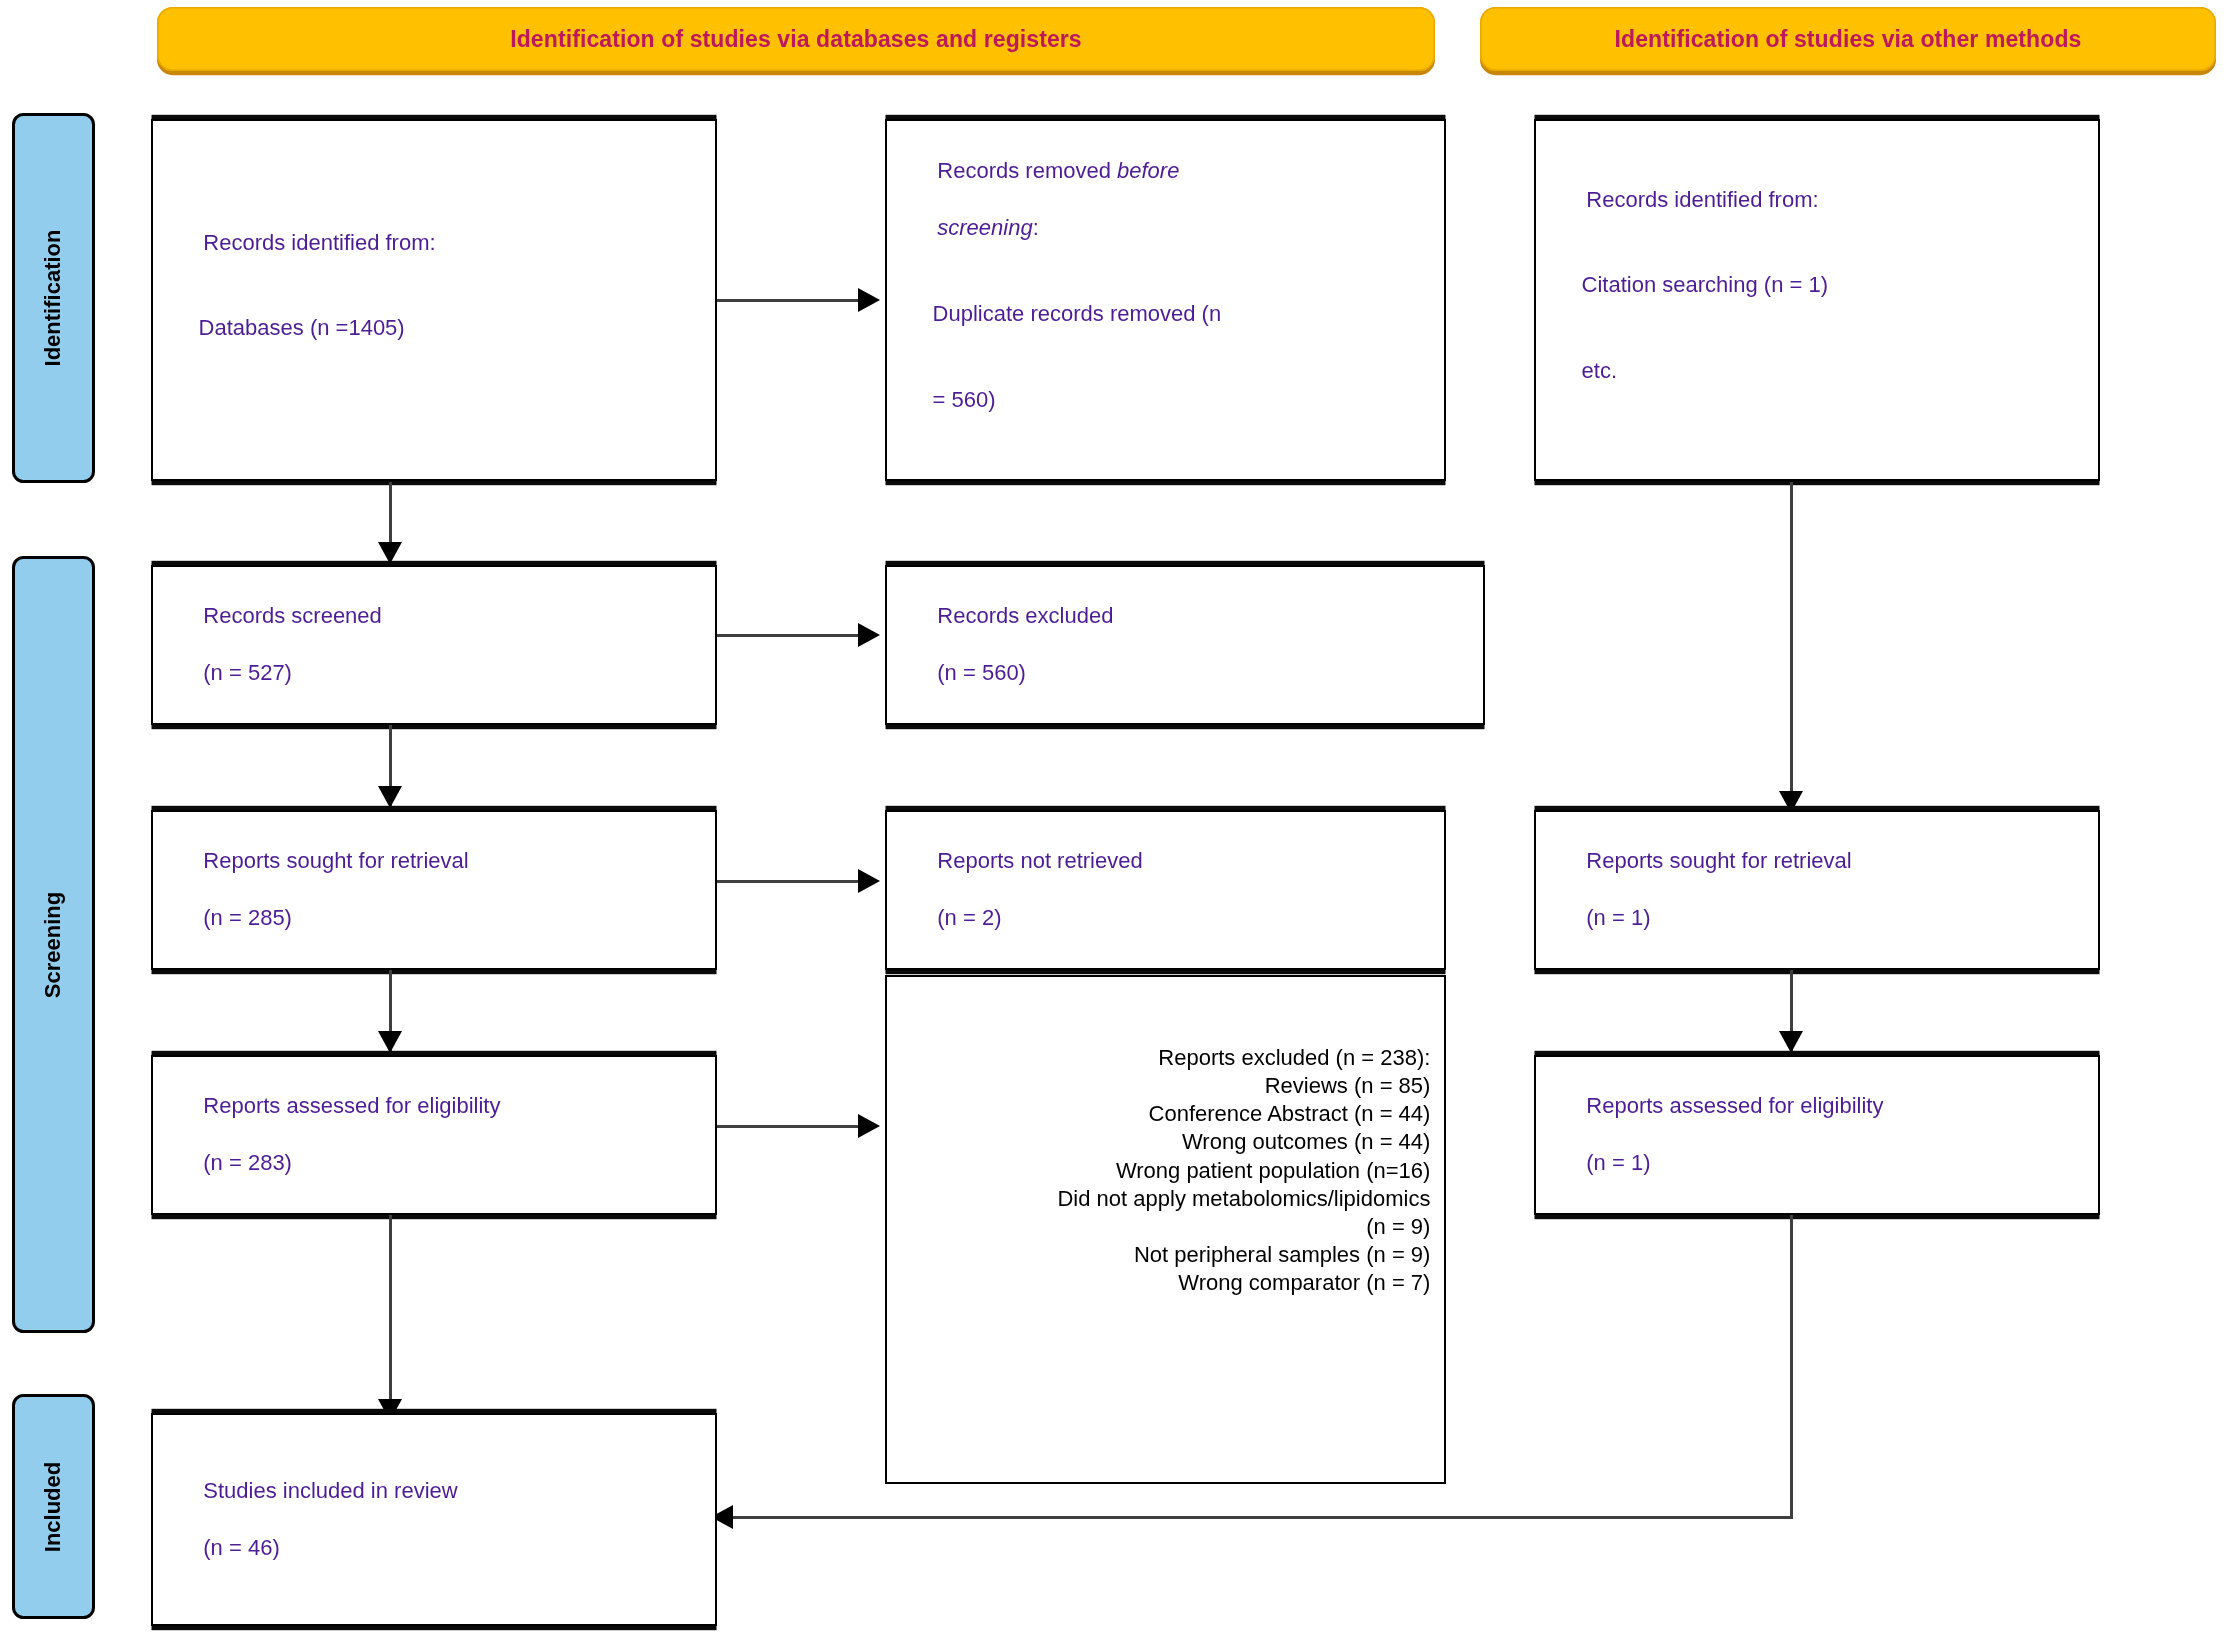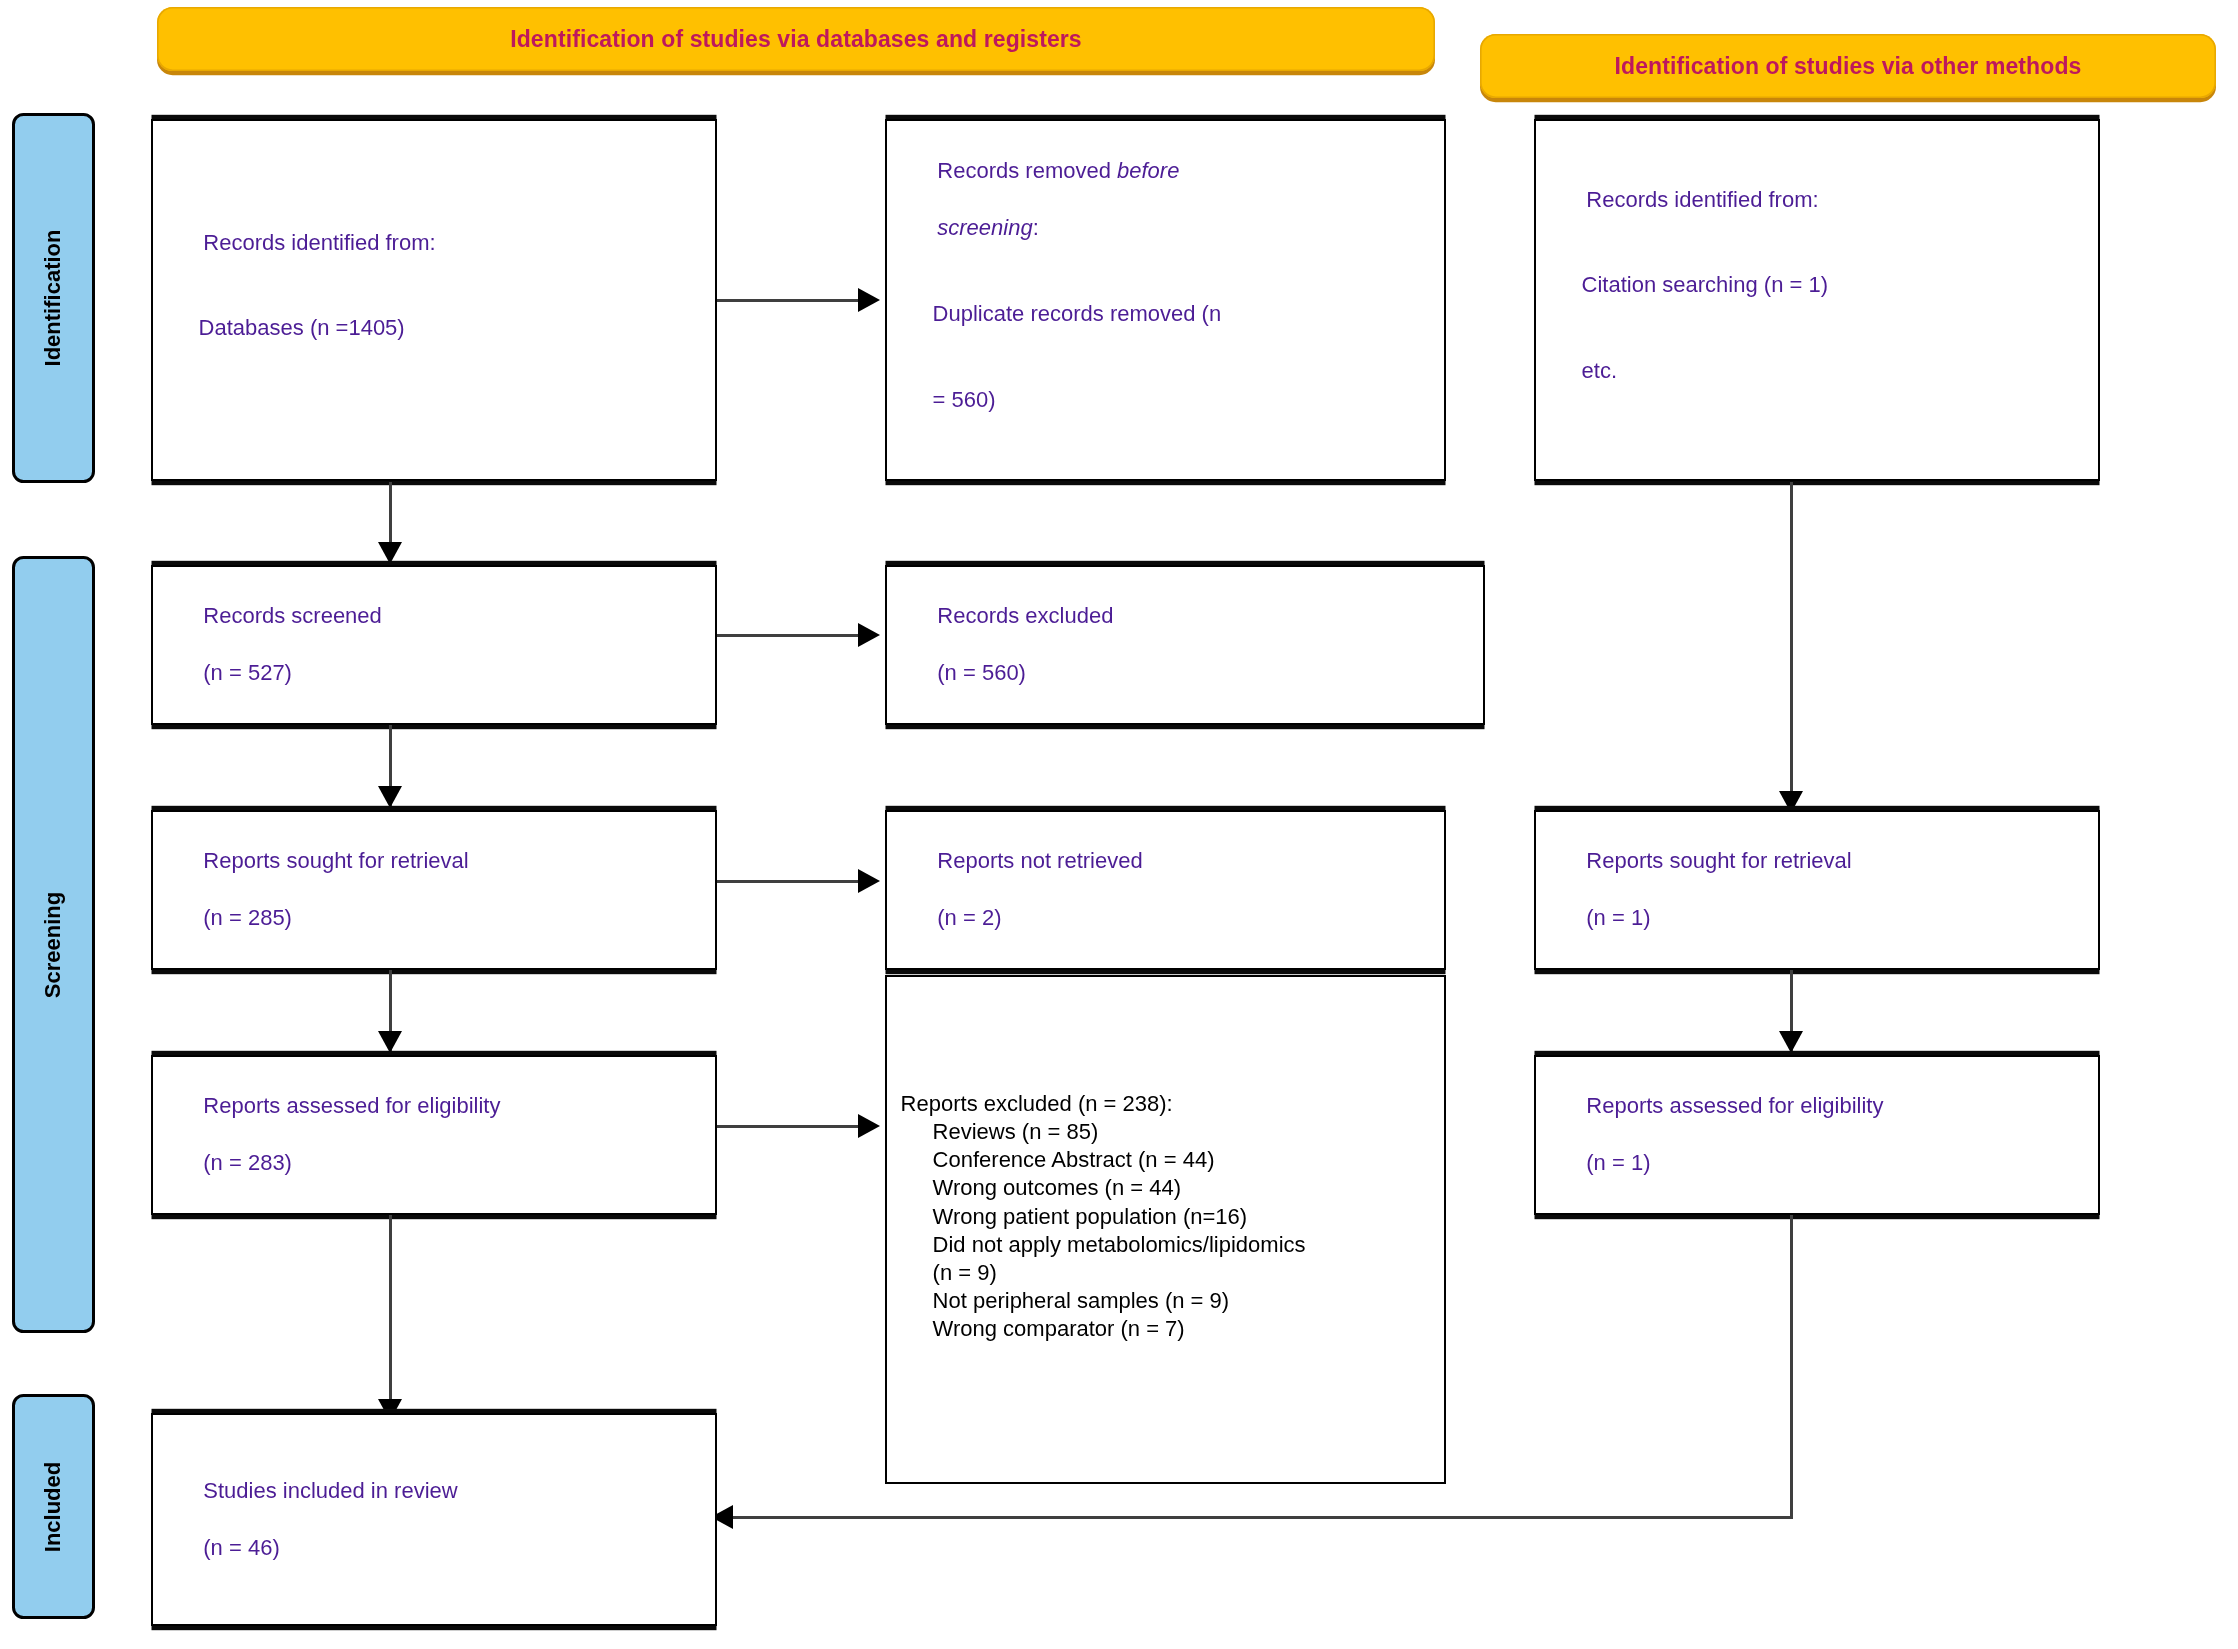--- a/index.html
+++ b/index.html
@@ -116,21 +116,21 @@
 </style>
 </head>
 <body>
 
 <div id="canvas">
 
   <div class="banner" style="left:157px; top:7.3px; width:1278px; height:64px;">
     <span class="banner-label">Identification of studies via databases and registers</span>
   </div>
 
-  <div class="banner" style="left:1480px; top:7.3px; width:736px; height:64px;margin-top:27px;">
+  <div class="banner" style="left:1480px; top:7.3px; width:736px; height:64px;">
     <span class="banner-label">Identification of studies via other methods</span>
   </div>
 
   <div class="phase" style="left:11.5px; top:113px; width:83px; height:370px;">
     <span class="phase-label">Identification</span>
   </div>
 
   <div class="phase" style="left:11.5px; top:556px; width:83px; height:777px;">
     <span class="phase-label">Screening</span>
   </div>
@@ -226,21 +226,21 @@
     <div class="box-text">
       <span>Reports assessed for eligibility</span><br>
       <span>(n = 283)</span>
     </div>
   </div>
 
   <div class="line-h" style="left:717px; top:1125px; width:148px;"></div>
   <div class="arrow-right" style="left:858px; top:1114px;"></div>
 
   <div class="box" style="left:885px; top:975px; width:561px; height:509px; align-items:flex-start;">
-    <div class="list-root" style="padding-top:113px;">
+    <div class="list-root" style="padding-top:67px;text-align:right;">
       <span class="list-head">Reports excluded (n = 238):</span>
       <span class="list-item">Reviews (n = 85)</span>
       <span class="list-item">Conference Abstract (n = 44)</span>
       <span class="list-item">Wrong outcomes (n = 44)</span>
       <span class="list-item">Wrong patient population (n=16)</span>
       <span class="list-item">Did not apply metabolomics/lipidomics</span>
       <span class="list-item">(n = 9)</span>
       <span class="list-item">Not peripheral samples (n = 9)</span>
       <span class="list-item">Wrong comparator (n = 7)</span>
     </div>

